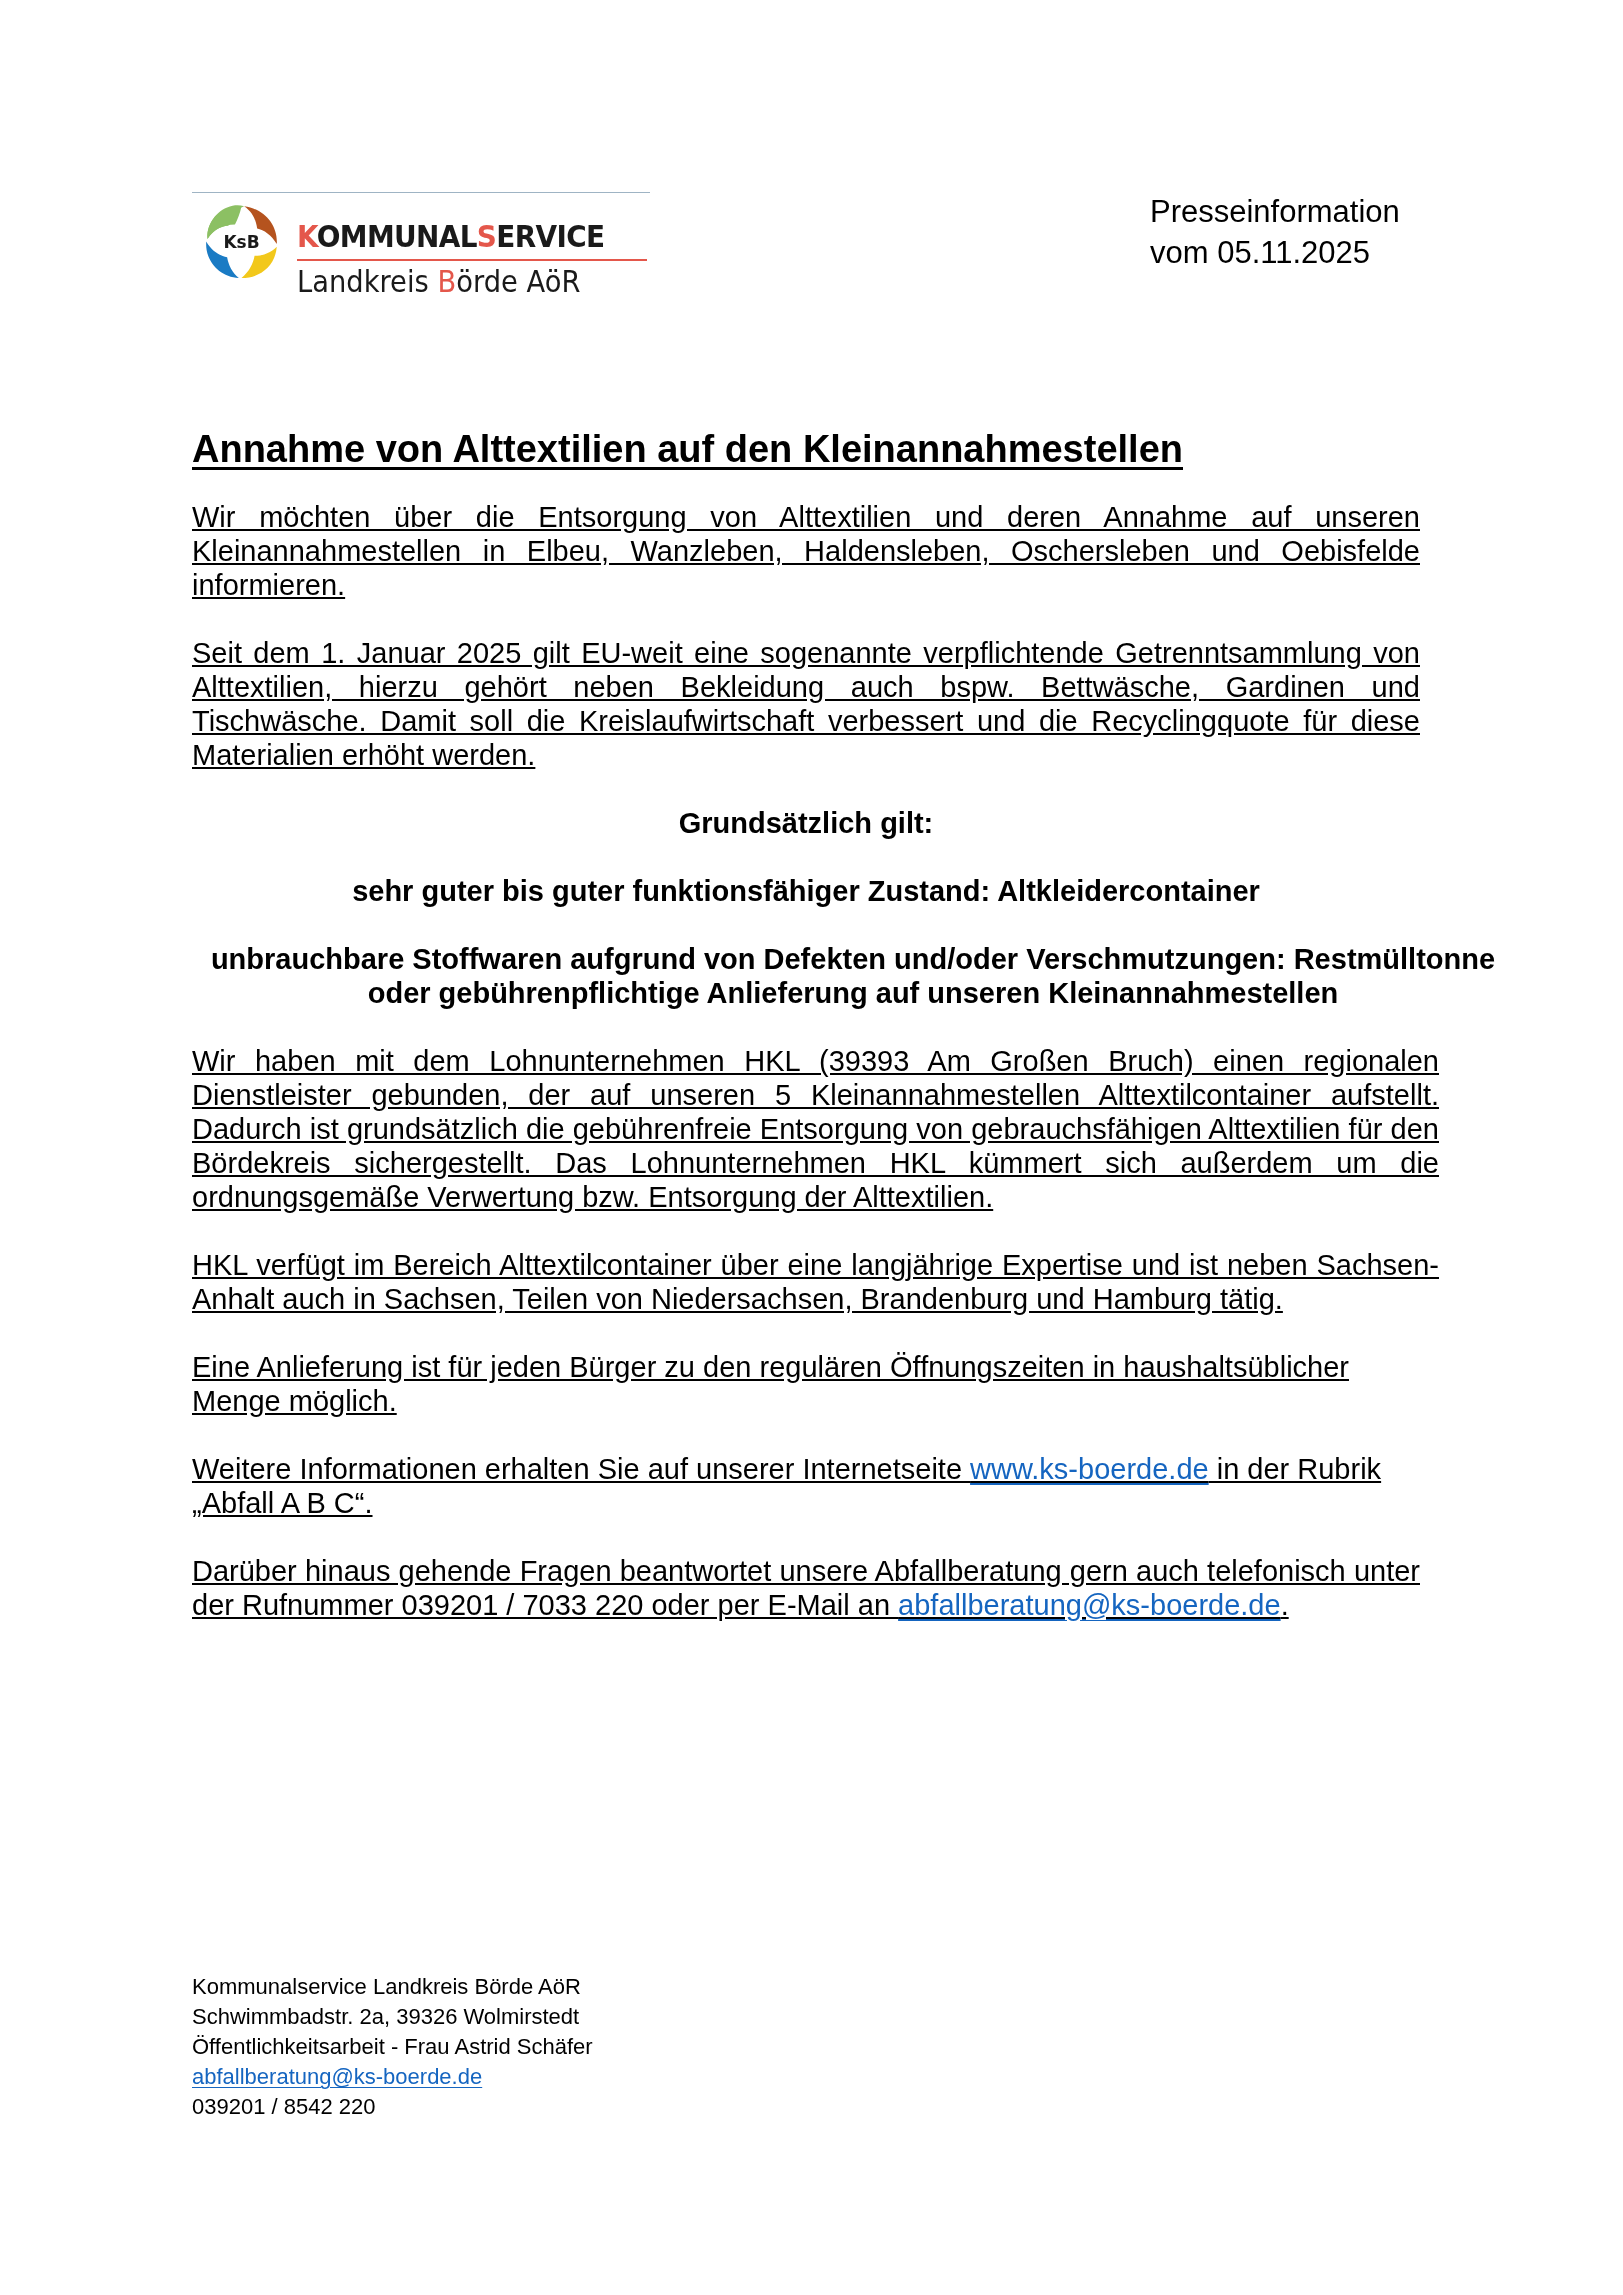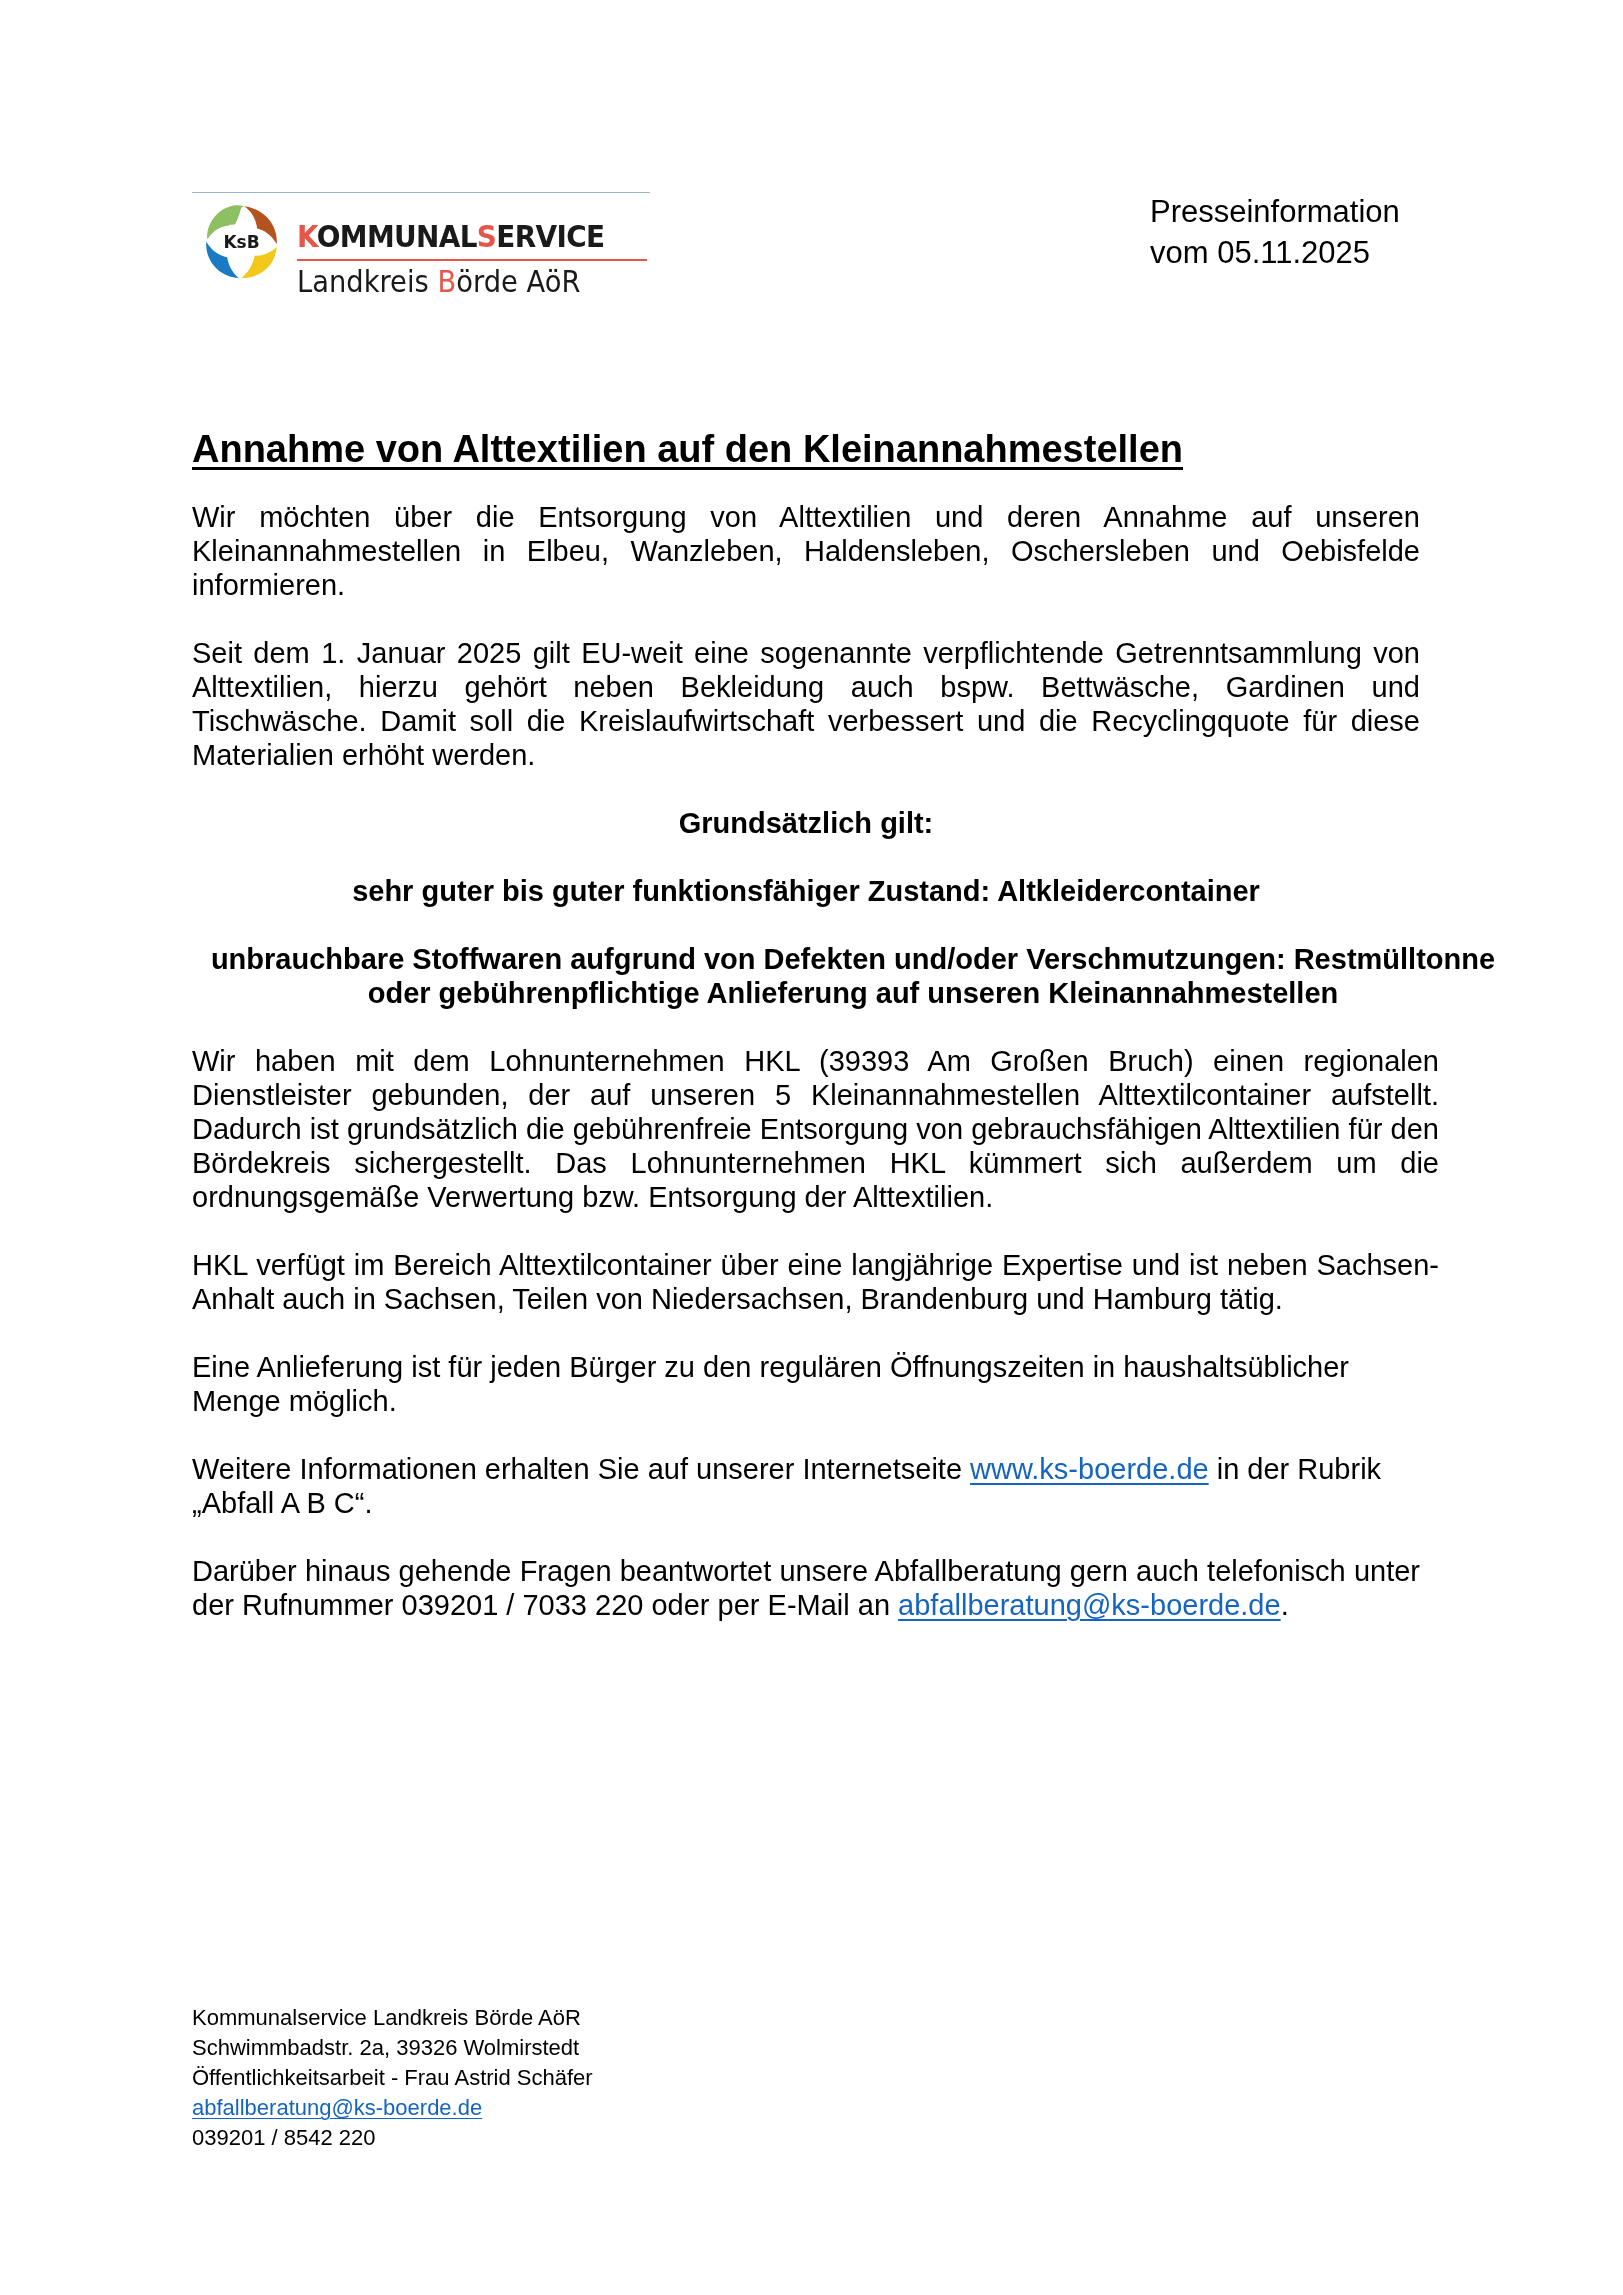--- a/index.html
+++ b/index.html
@@ -99,20 +99,21 @@
       text-decoration: underline;
       text-decoration-thickness: 2.6px;
       text-underline-offset: 5.2px;
       font-size: 38px;
       line-height: 34px;
       margin: 0 0 34px 0;
     }
     .para {
       margin: 0 0 34px 0;
       text-align: justify;
+      text-decoration: underline;
     }
     .para.left { text-align: left; }
     .bold-para {
       font-weight: bold;
       margin: 0 0 34px 0;
       text-align: center;
     }
     .gap-extra2 { margin-top: 34px; }
     .wide { width: 1322px; }
     a.link {
@@ -121,21 +122,20 @@
       text-decoration-thickness: 2px;
       text-underline-offset: 3.9px;
     }
     
     .footer {
       position: absolute;
       left: 192px;
       top: 1972px;
       font-size: 22px;
       line-height: 30px;
-      margin-top: 31px;
     }
     .footer a.link {
       text-decoration-thickness: 1.3px;
       text-underline-offset: 2.6px;
     }
   </style>
 </head>
 <body>
 
 <div class="page">

